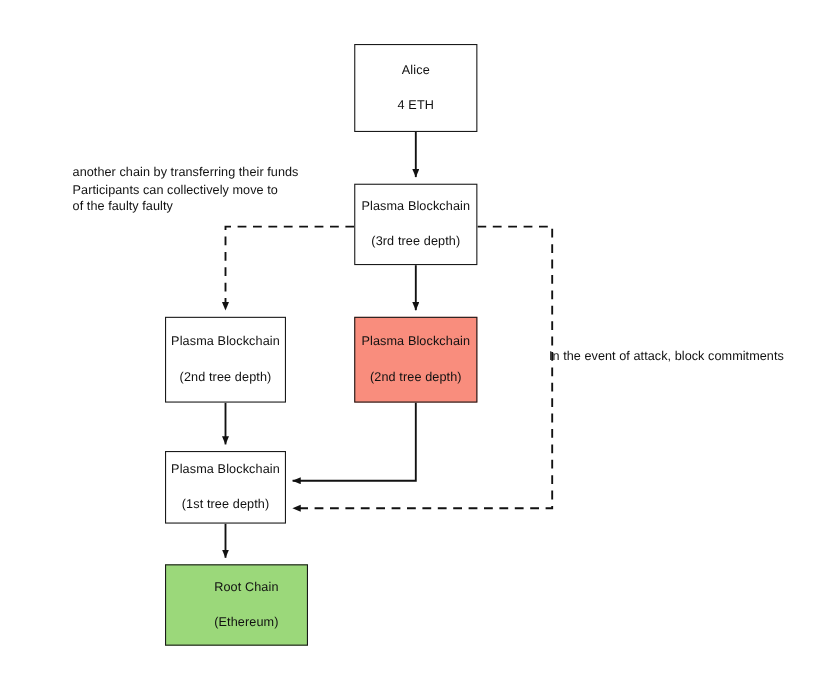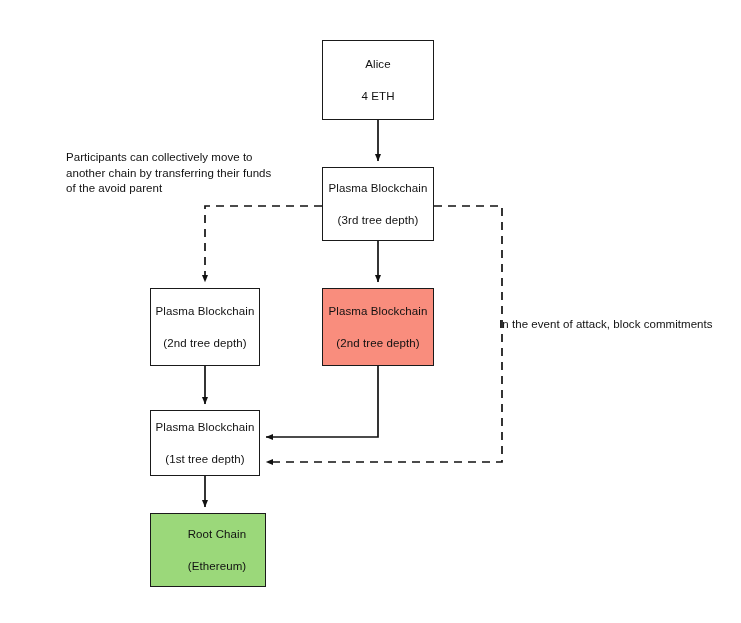--- a/index.html
+++ b/index.html
@@ -117,28 +117,28 @@
   <div class="node-box" style="left:322px; top:288px; width:112px; height:78px; background:#f98d7d;">
     <span class="node-line">Plasma Blockchain</span>
     <span class="node-line">(2nd tree depth)</span>
   </div>
 
   <div class="node-box" style="left:150px; top:410px; width:110px; height:66px; background:#ffffff;">
     <span class="node-line">Plasma Blockchain</span>
     <span class="node-line">(1st tree depth)</span>
   </div>
 
-  <div class="node-box" style="left:150px; top:513px; width:116px; height:74px; background:#9bd87a;padding-left:18px;">
+  <div class="node-box" style="left:150px; top:513px; width:130px; height:74px; background:#9bd87a;padding-left:18px;">
     <span class="node-line">Root Chain</span>
     <span class="node-line">(Ethereum)</span>
   </div>
 
   <div class="annotation" style="left:66px; top:150px;">
+    <span class="ann-line">another chain by transferring their funds</span>
     <span class="ann-line">Participants can collectively move to</span>
-    <span class="ann-line">another chain by transferring their funds</span>
-    <span class="ann-line">of the avoid parent</span>
+    <span class="ann-line">of the faulty faulty</span>
   </div>
 
   <div class="annotation" style="left:499px; top:317px;">
     <span class="ann-line">In the event of attack, block commitments</span>
   </div>
 
 </div>
 
 </body></html>

